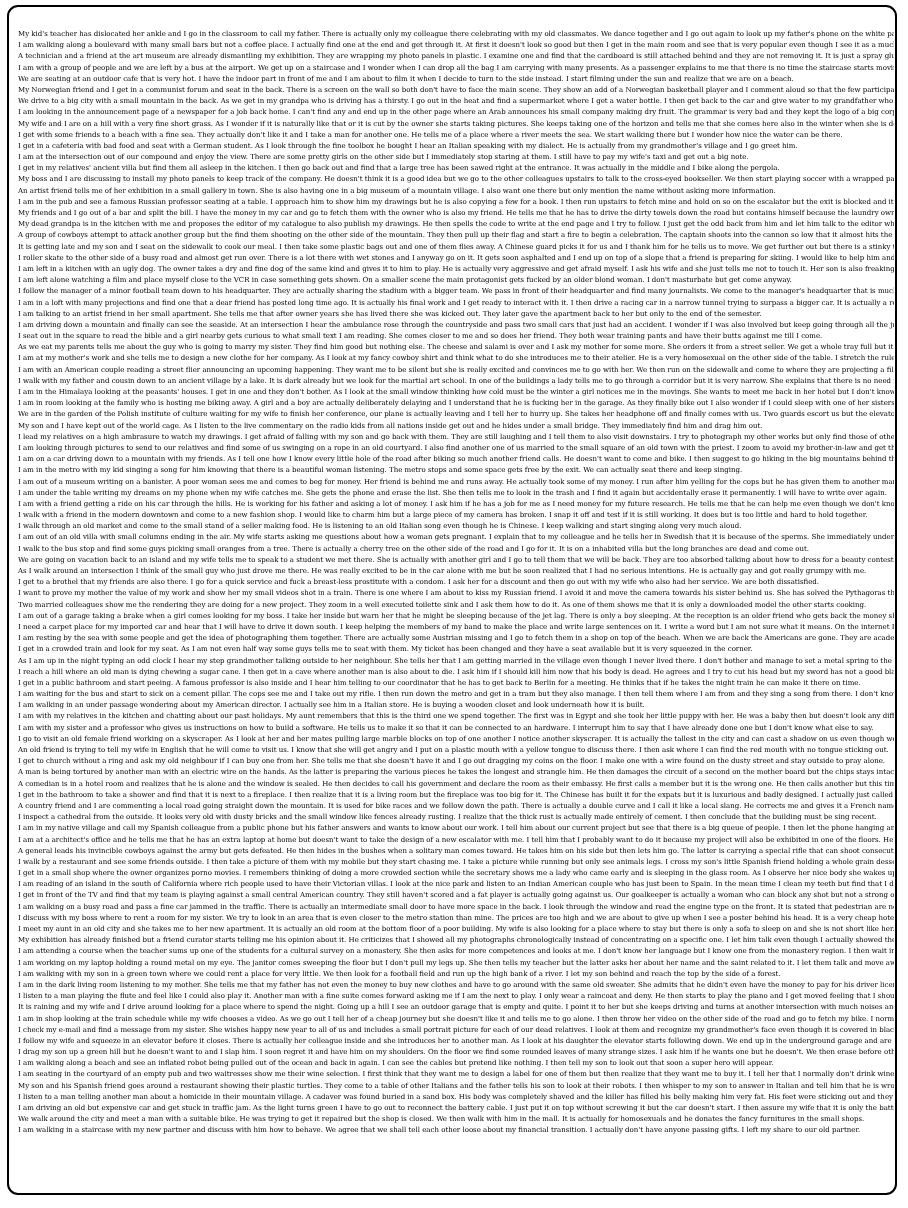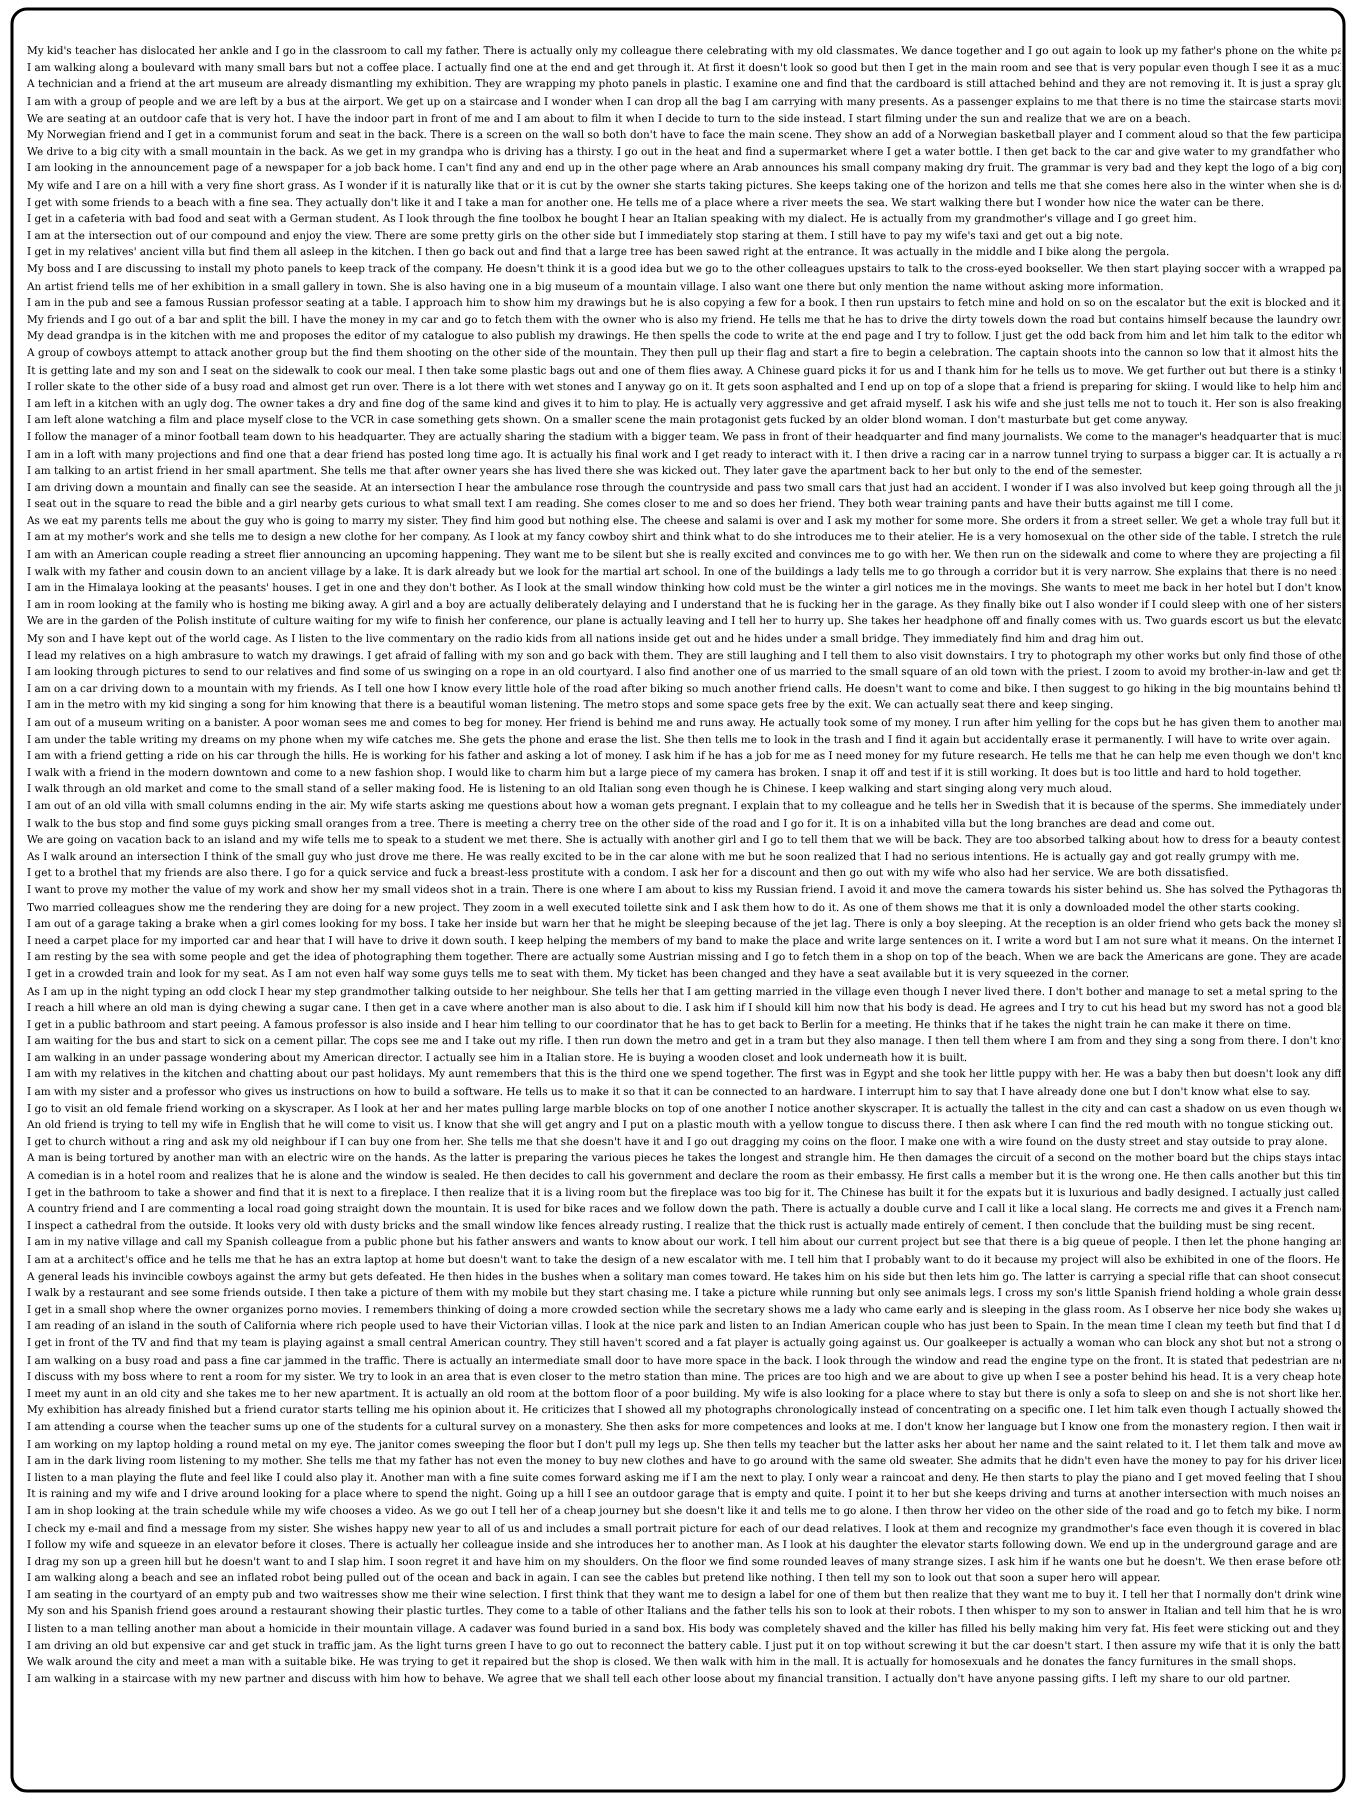--- a/index.html
+++ b/index.html
@@ -87,21 +87,21 @@
     <div class="report-line">I lead my relatives on a high ambrasure to watch my drawings. I get afraid of falling with my son and go back with them. They are still laughing and I tell them to also visit downstairs. I try to photograph my other works but only find those of other artists.</div>
     <div class="report-line">I am looking through pictures to send to our relatives and find some of us swinging on a rope in an old courtyard. I also find another one of us married to the small square of an old town with the priest. I zoom to avoid my brother-in-law and get the setting sun on our hands.</div>
     <div class="report-line">I am on a car driving down to a mountain with my friends. As I tell one how I know every little hole of the road after biking so much another friend calls. He doesn't want to come and bike. I then suggest to go hiking in the big mountains behind the one we are used to.</div>
     <div class="report-line">I am in the metro with my kid singing a song for him knowing that there is a beautiful woman listening. The metro stops and some space gets free by the exit. We can actually seat there and keep singing.</div>
     <div class="report-line">I am out of a museum writing on a banister. A poor woman sees me and comes to beg for money. Her friend is behind me and runs away. He actually took some of my money. I run after him yelling for the cops but he has given them to another man.</div>
     <div class="report-line">I am under the table writing my dreams on my phone when my wife catches me. She gets the phone and erase the list. She then tells me to look in the trash and I find it again but accidentally erase it permanently. I will have to write over again.</div>
     <div class="report-line">I am with a friend getting a ride on his car through the hills. He is working for his father and asking a lot of money. I ask him if he has a job for me as I need money for my future research. He tells me that he can help me even though we don't know each other so well.</div>
     <div class="report-line">I walk with a friend in the modern downtown and come to a new fashion shop. I would like to charm him but a large piece of my camera has broken. I snap it off and test if it is still working. It does but is too little and hard to hold together.</div>
     <div class="report-line">I walk through an old market and come to the small stand of a seller making food. He is listening to an old Italian song even though he is Chinese. I keep walking and start singing along very much aloud.</div>
     <div class="report-line">I am out of an old villa with small columns ending in the air. My wife starts asking me questions about how a woman gets pregnant. I explain that to my colleague and he tells her in Swedish that it is because of the sperms. She immediately understands.</div>
-    <div class="report-line">I walk to the bus stop and find some guys picking small oranges from a tree. There is meeting a cherry tree on the other side of the road and I go for it. It is on a inhabited villa but the long branches are dead and come out.</div>
+    <div class="report-line">I walk to the bus stop and find some guys picking small oranges from a tree. There is actually a cherry tree on the other side of the road and I go for it. It is on a inhabited villa but the long branches are dead and come out.</div>
     <div class="report-line">We are going on vacation back to an island and my wife tells me to speak to a student we met there. She is actually with another girl and I go to tell them that we will be back. They are too absorbed talking about how to dress for a beauty contest. The breast has to be shown but not the nipples.</div>
     <div class="report-line">As I walk around an intersection I think of the small guy who just drove me there. He was really excited to be in the car alone with me but he soon realized that I had no serious intentions. He is actually gay and got really grumpy with me.</div>
     <div class="report-line">I get to a brothel that my friends are also there. I go for a quick service and fuck a breast-less prostitute with a condom. I ask her for a discount and then go out with my wife who also had her service. We are both dissatisfied.</div>
     <div class="report-line">I want to prove my mother the value of my work and show her my small videos shot in a train. There is one where I am about to kiss my Russian friend. I avoid it and move the camera towards his sister behind us. She has solved the Pythagoras theorem by herself when the teacher comes in.</div>
     <div class="report-line">Two married colleagues show me the rendering they are doing for a new project. They zoom in a well executed toilette sink and I ask them how to do it. As one of them shows me that it is only a downloaded model the other starts cooking.</div>
     <div class="report-line">I am out of a garage taking a brake when a girl comes looking for my boss. I take her inside but warn her that he might be sleeping because of the jet lag. There is only a boy sleeping. At the reception is an older friend who gets back the money she lent to an old friend of mine to go out together.</div>
     <div class="report-line">I need a carpet place for my imported car and hear that I will have to drive it down south. I keep helping the members of my band to make the place and write large sentences on it. I write a word but I am not sure what it means. On the internet I find that it both means pig and rocky coast line.</div>
     <div class="report-line">I am resting by the sea with some people and get the idea of photographing them together. There are actually some Austrian missing and I go to fetch them in a shop on top of the beach. When we are back the Americans are gone. They are academics and that is why I wanted to photograph them.</div>
     <div class="report-line">I get in a crowded train and look for my seat. As I am not even half way some guys tells me to seat with them. My ticket has been changed and they have a seat available but it is very squeezed in the corner.</div>
     <div class="report-line">As I am up in the night typing an odd clock I hear my step grandmother talking outside to her neighbour. She tells her that I am getting married in the village even though I never lived there. I don't bother and manage to set a metal spring to the right gear.</div>
@@ -125,20 +125,21 @@
     <div class="report-line">I walk by a restaurant and see some friends outside. I then take a picture of them with my mobile but they start chasing me. I take a picture while running but only see animals legs. I cross my son's little Spanish friend holding a whole grain dessert. He doesn't like it and I order pudding.</div>
     <div class="report-line">I get in a small shop where the owner organizes porno movies. I remembers thinking of doing a more crowded section while the secretary shows me a lady who came early and is sleeping in the glass room. As I observe her nice body she wakes up.</div>
     <div class="report-line">I am reading of an island in the south of California where rich people used to have their Victorian villas. I look at the nice park and listen to an Indian American couple who has just been to Spain. In the mean time I clean my teeth but find that I dropped a dirty ear stick in front of them.</div>
     <div class="report-line">I get in front of the TV and find that my team is playing against a small central American country. They still haven't scored and a fat player is actually going against us. Our goalkeeper is actually a woman who can block any shot but not a strong one.</div>
     <div class="report-line">I am walking on a busy road and pass a fine car jammed in the traffic. There is actually an intermediate small door to have more space in the back. I look through the window and read the engine type on the front. It is stated that pedestrian are normally faster on that road.</div>
     <div class="report-line">I discuss with my boss where to rent a room for my sister. We try to look in an area that is even closer to the metro station than mine. The prices are too high and we are about to give up when I see a poster behind his head. It is a very cheap hotel with presidential rooms.</div>
     <div class="report-line">I meet my aunt in an old city and she takes me to her new apartment. It is actually an old room at the bottom floor of a poor building. My wife is also looking for a place where to stay but there is only a sofa to sleep on and she is not short like her.</div>
     <div class="report-line">My exhibition has already finished but a friend curator starts telling me his opinion about it. He criticizes that I showed all my photographs chronologically instead of concentrating on a specific one. I let him talk even though I actually showed them in different categories.</div>
     <div class="report-line">I am attending a course when the teacher sums up one of the students for a cultural survey on a monastery. She then asks for more competences and looks at me. I don't know her language but I know one from the monastery region. I then wait in an empty room to be interviewed by the monks.</div>
     <div class="report-line">I am working on my laptop holding a round metal on my eye. The janitor comes sweeping the floor but I don't pull my legs up. She then tells my teacher but the latter asks her about her name and the saint related to it. I let them talk and move away.</div>
+    <div class="report-line">I am walking with my son in a green town where we could rent a place for very little. We then look for a football field and run up the high bank of a river. I let my son behind and reach the top by the side of a forest.</div>
     <div class="report-line">I am in the dark living room listening to my mother. She tells me that my father has not even the money to buy new clothes and have to go around with the same old sweater. She admits that he didn't even have the money to pay for his driver license.</div>
     <div class="report-line">I listen to a man playing the flute and feel like I could also play it. Another man with a fine suite comes forward asking me if I am the next to play. I only wear a raincoat and deny. He then starts to play the piano and I get moved feeling that I should categorize my emotions with classical music.</div>
     <div class="report-line">It is raining and my wife and I drive around looking for a place where to spend the night. Going up a hill I see an outdoor garage that is empty and quite. I point it to her but she keeps driving and turns at another intersection with much noises and lights.</div>
     <div class="report-line">I am in shop looking at the train schedule while my wife chooses a video. As we go out I tell her of a cheap journey but she doesn't like it and tells me to go alone. I then throw her video on the other side of the road and go to fetch my bike. I normally have her key and have to unlock her bike too.</div>
     <div class="report-line">I check my e-mail and find a message from my sister. She wishes happy new year to all of us and includes a small portrait picture for each of our dead relatives. I look at them and recognize my grandmother's face even though it is covered in black blood.</div>
     <div class="report-line">I follow my wife and squeeze in an elevator before it closes. There is actually her colleague inside and she introduces her to another man. As I look at his daughter the elevator starts following down. We end up in the underground garage and are transported along a queue of other elevators.</div>
     <div class="report-line">I drag my son up a green hill but he doesn't want to and I slap him. I soon regret it and have him on my shoulders. On the floor we find some rounded leaves of many strange sizes. I ask him if he wants one but he doesn't. We then erase before other people catches us.</div>
     <div class="report-line">I am walking along a beach and see an inflated robot being pulled out of the ocean and back in again. I can see the cables but pretend like nothing. I then tell my son to look out that soon a super hero will appear.</div>
     <div class="report-line">I am seating in the courtyard of an empty pub and two waitresses show me their wine selection. I first think that they want me to design a label for one of them but then realize that they want me to buy it. I tell her that I normally don't drink wine and point them my wife who does and is coming.</div>
     <div class="report-line">My son and his Spanish friend goes around a restaurant showing their plastic turtles. They come to a table of other Italians and the father tells his son to look at their robots. I then whisper to my son to answer in Italian and tell him that he is wrong. He does it very loudly.</div>

